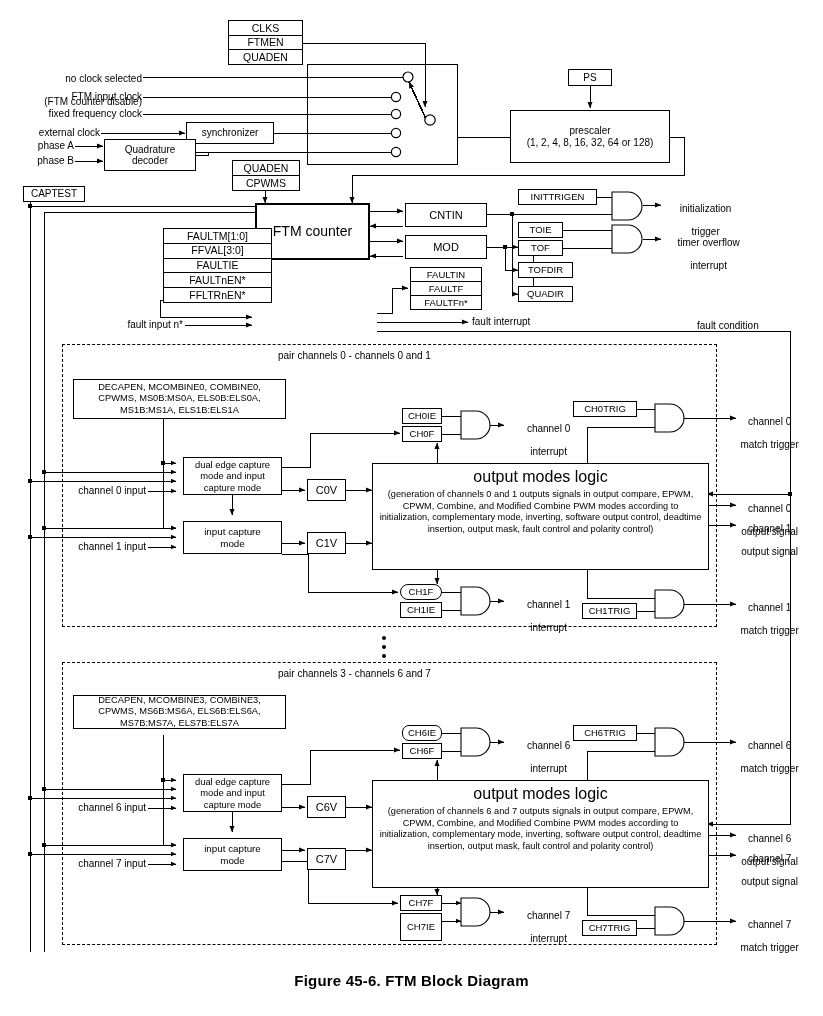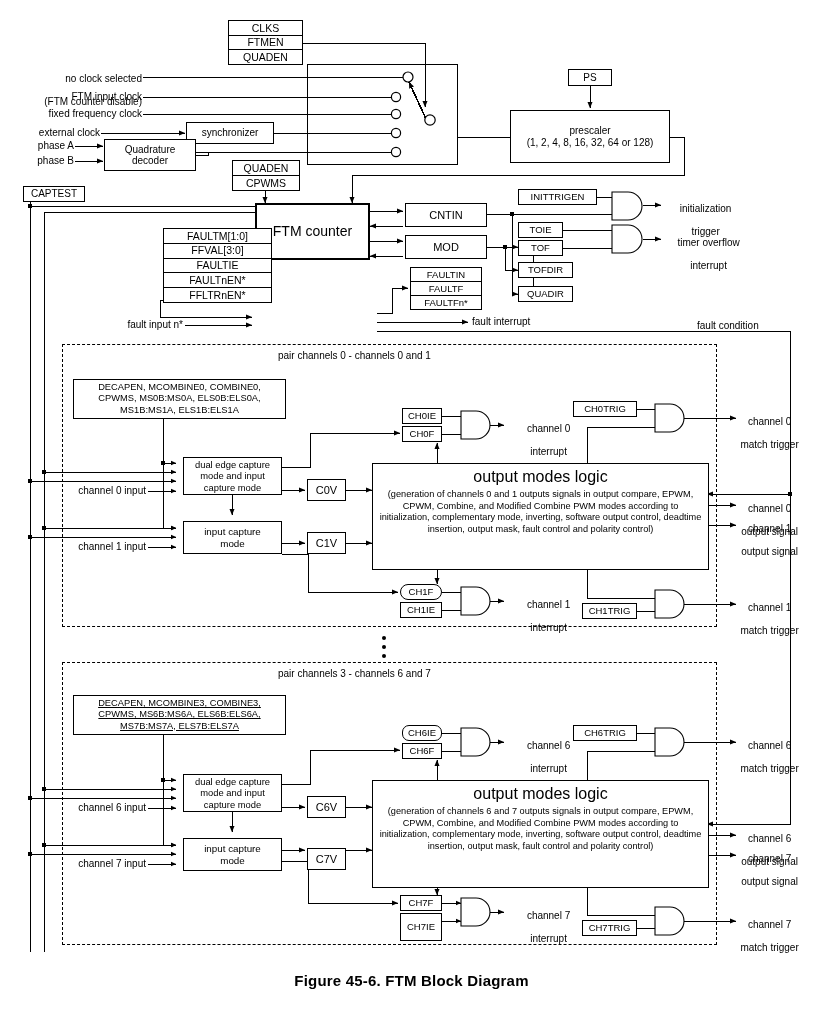--- a/index.html
+++ b/index.html
@@ -470,21 +470,21 @@
 
   <div class="dots" style="left:381px;top:636px;width:6px;height:22px;">
     <i></i>
       <i></i>
       <i></i>
   </div>
 
   <div class="dashed" style="left:62px;top:662px;width:655px;height:283px;"></div>
   <div class="lbl" style="left:278px;top:668px;">pair channels 3 - channels 6 and 7</div>
 
-  <div class="box" style="left:73px;top:695px;width:213px;height:40px;text-decoration:underline;">
+  <div class="box" style="left:73px;top:695px;width:213px;height:34px;">
     <span style="white-space:pre-line;font-size:9.3px;line-height:1.22;">DECAPEN, MCOMBINE3, COMBINE3,
 CPWMS, MS6B:MS6A, ELS6B:ELS6A,
 MS7B:MS7A, ELS7B:ELS7A</span>
   </div>
 
   <div class="box" style="left:183px;top:774px;width:99px;height:38px;">
     <span style="white-space:pre-line;font-size:9.4px;line-height:1.18;">dual edge capture
 mode and input
 capture mode</span>
   </div>

